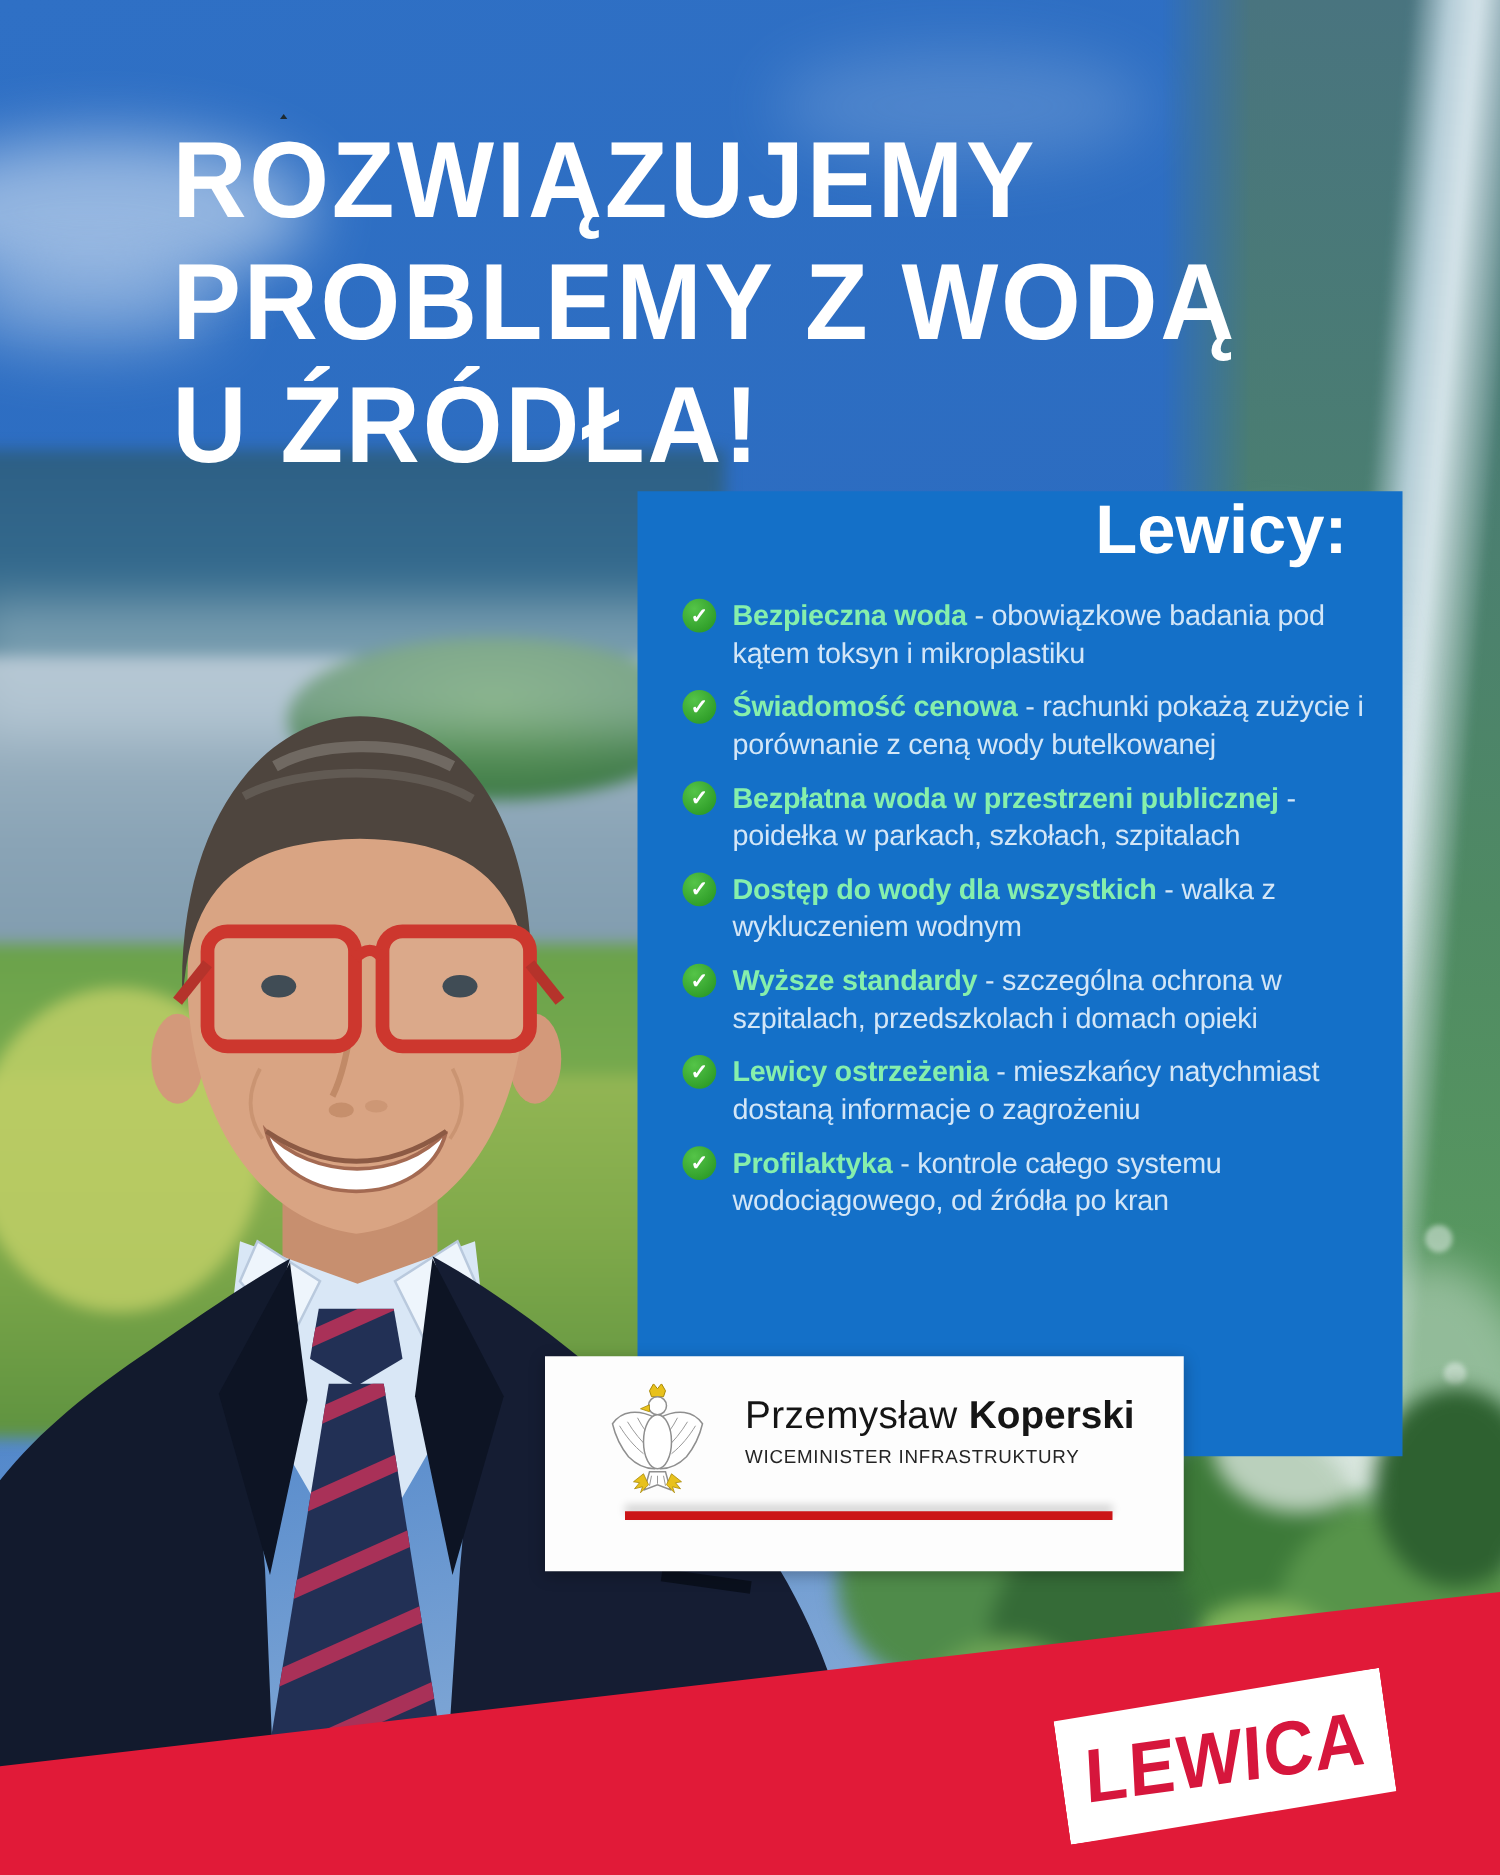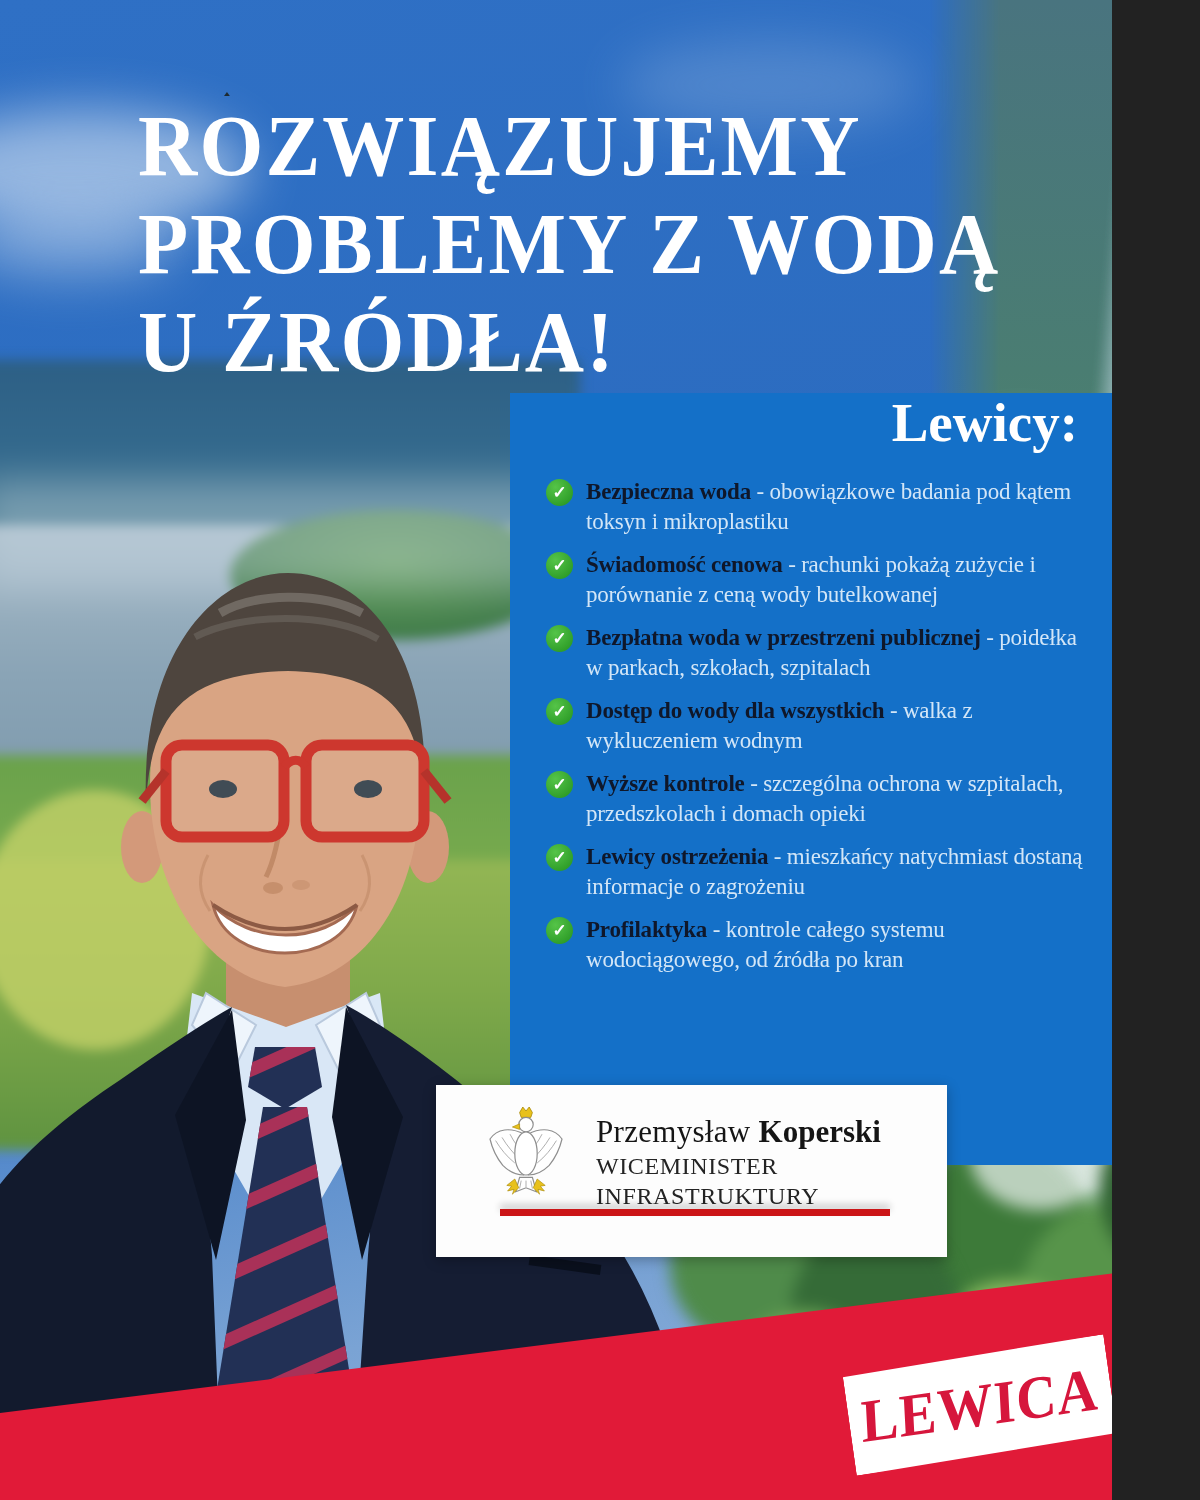--- a/index.html
+++ b/index.html
@@ -1,17 +1,17 @@
 <!DOCTYPE html>
 <html style="--panel-blue: #1470c8; --green: #2bb42b; --body-text: #d3e6f7; --check-green: #2f9e29; --band-red: #e11a38; --lewica-red: #d6163c; --redline: #cb1517; --sky-top: #2e6fc4;"><head>
 <meta charset="utf-8">
 <style>
   html,body{margin:0;padding:0;background:#222;}
-  .canvas{position:relative;width:1112px;height:1500px;overflow:hidden;
-          font-family:Liberation Serif, serif;}
+  .canvas{position:relative;width:1200px;height:1500px;overflow:hidden;
+          font-family:Liberation Sans, sans-serif;}
 
   
   .sky{position:absolute;inset:0;z-index:0;
        background:linear-gradient(168deg,#2f70c5 0%,#2c6cc0 38%,#4a82c9 62%,#7aa3d4 82%,#93b6dc 100%);}
   .cloud{position:absolute;background:#e8f0f8;border-radius:50%;filter:blur(26px);z-index:1;}
   .cloud.c1{left:-80px;top:110px;width:330px;height:120px;opacity:.55;}
   .cloud.c2{left:-40px;top:210px;width:220px;height:70px;opacity:.35;}
   .cloud.c3{left:620px;top:40px;width:300px;height:90px;opacity:.18;}
 
   
@@ -64,33 +64,33 @@
       font-size:76px;line-height:82px;font-weight:bold;color:var(--green,#2bb42b);}
   .title-white{text-align:right;padding-right:44px;font-size:55px;line-height:60px;
       font-weight:bold;color:#fff;margin-top:0;}
   .promise-list{list-style:none;margin:24px 0 0 0;padding:0 24px 0 36px;}
   .promise-item{display:flex;gap:13px;margin-bottom:13px;align-items:flex-start;}
   .check{flex:0 0 auto;width:27px;height:27px;border-radius:50%;margin-top:2px;
       background:radial-gradient(circle at 35% 30%,#55c448,var(--check-green,#2f9e29) 75%);
       color:#fff;font-weight:bold;font-size:17px;line-height:27px;text-align:center;}
   .promise-item p{margin:0;width:518px;font-size:23px;line-height:30px;
       color:var(--body-text,#d3e6f7);letter-spacing:-0.2px;}
-  .promise-item b{color:#0f172a;}
+  .promise-item b{color:#86efac;}
 
   
   .man{position:absolute;left:-30px;top:555px;width:760px;height:945px;z-index:7;}
 
   
   .badge{position:absolute;left:436px;top:1085px;width:511px;height:172px;z-index:8;
       background:#fdfdfd;box-shadow:0 3px 12px rgba(0,0,0,.28);}
   .eagle{position:absolute;left:50px;top:22px;width:80px;height:96px;}
   .badge-text{position:absolute;left:160px;top:28px;width:345px;}
   .nm{font-size:31px;line-height:38px;color:#151515;letter-spacing:.3px;}
   .nm b{letter-spacing:0;margin-top:48px;}
-  .role{font-size:24px;line-height:30px;color:#242424;letter-spacing:.6px;}
+  .role{font-size:15px;line-height:30px;color:#242424;letter-spacing:.6px;}
   .redline{position:absolute;left:64px;top:124px;width:390px;height:7px;
       background:var(--redline,#cb1517);box-shadow:0 -5px 7px rgba(0,0,0,.18);}
 
   
   .redband{position:absolute;inset:0;z-index:9;background:var(--band-red,#e11a38);
       -webkit-clip-path:polygon(0 94.2%,100% 84.9%,100% 100%,0 100%);
               clip-path:polygon(0 94.2%,100% 84.9%,100% 100%,0 100%);}
   .lewica{position:absolute;left:848px;top:1352px;width:264px;height:106px;z-index:10;
       background:#fff;transform:rotate(-8deg);display:flex;align-items:center;justify-content:center;
       -webkit-clip-path:polygon(0 6%,100% 0,100% 94%,0 100%);
@@ -171,21 +171,21 @@
         <p><b class="lead">Bezpłatna woda w przestrzeni publicznej</b> <span class="rest">- poidełka w parkach, szkołach, szpitalach</span></p>
       </li>
 
       <li class="promise-item">
         <span class="check">✓</span>
         <p><b class="lead">Dostęp do wody dla wszystkich</b> <span class="rest">- walka z wykluczeniem wodnym</span></p>
       </li>
 
       <li class="promise-item">
         <span class="check">✓</span>
-        <p><b class="lead">Wyższe kontrole</b> <span class="rest">- szczególna ochrona w szpitalach, przedszkolach i domach opieki</span></p>
+        <p><b class="lead">Wyższe standardy</b> <span class="rest">- szczególna ochrona w szpitalach, przedszkolach i domach opieki</span></p>
       </li>
 
       <li class="promise-item">
         <span class="check">✓</span>
         <p><b class="lead">Lewicy ostrzeżenia</b> <span class="rest">- mieszkańcy natychmiast dostaną informacje o zagrożeniu</span></p>
       </li>
 
       <li class="promise-item">
         <span class="check">✓</span>
         <p><b class="lead">Profilaktyka</b> <span class="rest">- kontrole całego systemu wodociągowego, od źródła po kran</span></p>

